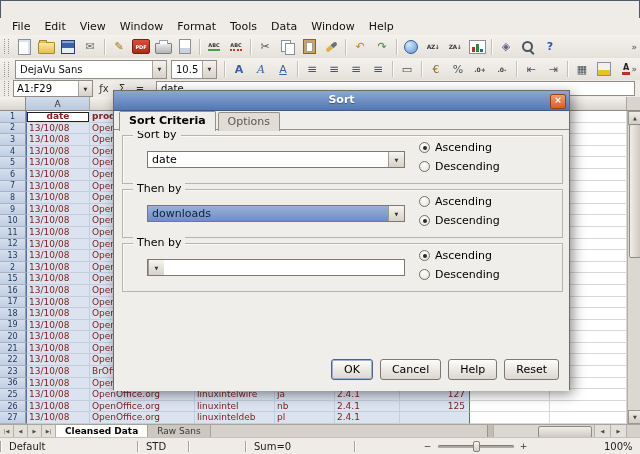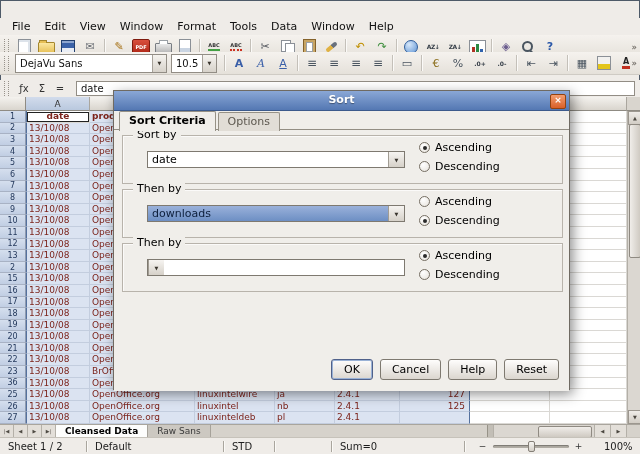--- a/index.html
+++ b/index.html
@@ -10,21 +10,21 @@
   .win-icon{position:absolute;left:4px;top:3px;width:12px;height:12px;background:#fff;border:1px solid #3d5170;box-shadow:inset 0 3px 0 #bcd3a8, inset 3px 0 0 #dce6f2}
   .title-text{position:absolute;left:0;right:0;top:0;height:18px;line-height:18px;text-align:center;color:#fff;font-weight:bold;font-size:11px;text-shadow:0 1px 1px rgba(0,0,0,.45)}
   .winbtns{position:absolute;right:3px;top:2px}
   .winbtn{display:inline-block;width:16px;height:13px;margin-left:2px;background:linear-gradient(#bfcde6,#8aa4ce);border:1px solid #33507e;border-radius:2px;color:#14223c;font-size:7px;line-height:12px;text-align:center}
   
   .menubar{position:absolute;top:18px;left:0;right:0;height:17px;display:flex;align-items:center;padding-left:5px;background:#efece8;border-bottom:1px solid #dbd7d1}
   .menu-item{padding:1px 7px;color:#111}
   
   .toolbar{position:absolute;left:0;right:0;display:flex;align-items:center;background:linear-gradient(#f5f2ee,#e5e1da);border-bottom:1px solid #cfcbc4}
   .toolbar.std{top:35px;height:23px}
-  .toolbar.fmt{top:52px;height:22px}
+  .toolbar.fmt{top:58px;height:22px}
   .thandle{width:3px;height:15px;margin:0 4px;border-left:1px dotted #97928a;border-right:1px dotted #97928a;flex:none}
   .ticons{display:inline-flex;align-items:center}
   .tsep{width:1px;height:16px;background:#c4c0b9;box-shadow:1px 0 0 #fbfaf8;margin:0 3px;flex:none}
   .tchevron{position:absolute;right:3px;font-size:9px;color:#55514a}
   .ic{width:22px;height:20px;display:inline-flex;align-items:center;justify-content:center;flex:none}
   .g{font-size:11px;line-height:1}
   .g-b{font-weight:bold}
   .g-bold{font-weight:bold;color:#3a5fa8}
   .g-italic{font-style:italic;color:#3a5fa8;font-family:"DejaVu Serif",serif}
   .g-underline{text-decoration:underline;color:#3a5fa8}
@@ -128,21 +128,21 @@
   .tabfill{flex:1}
   .hsplit{width:5px;background:#c2beb6;border-left:1px solid #979388}
   .hscroll{display:inline-flex;align-items:stretch}
   .htrack{width:100px;background:#dbd7d1;position:relative;border-left:1px solid #b4b0a8}
   .hthumb{position:absolute;left:44px;top:1px;width:52px;height:10px;background:linear-gradient(#f0ede9,#cfcac2);border:1px solid #8f8a82;border-radius:2px}
   .hscroll .sbtn{width:15px;border:none;border-left:1px solid #b4b0a8;background:#e3dfd9;font-size:5px}
   .corner-br{width:13px;background:#d6d2cb;border-left:1px solid #b4b0a8}
   
   .statusbar{position:absolute;top:437px;left:0;right:0;height:17px;background:#efece8;border-top:1px solid #c6c2ba;display:flex;align-items:center;box-sizing:border-box}
   .sseg{font-size:10px;color:#1c1c1c;padding:0 8px;display:inline-flex;align-items:center;height:100%;box-sizing:border-box;white-space:nowrap;overflow:hidden}
-  .w86{width:86px}.w136{width:136px}.w50{width:50px}.w56{width:56px}.w132{width:132px}.w44{width:44px}
+  .w86{width:86px}.w136{width:136px}.w50{width:50px}.w56{width:56px}.w132{width:108px}.w44{width:44px}
   .sdiv{width:1px;height:11px;background:#a9a59d;box-shadow:1px 0 0 #fbfaf7;flex:none}
   .zoomctl{flex:1;display:flex;align-items:center;justify-content:center;gap:5px}
   .zminus,.zplus{font-size:9px;color:#333;width:10px;text-align:center}
   .ztrack{width:76px;height:3px;background:#b0aca4;border-radius:2px;position:relative;box-shadow:inset 0 1px 1px rgba(0,0,0,.3)}
   .zthumb{position:absolute;left:35px;top:-4px;width:7px;height:11px;background:linear-gradient(#f6f5f2,#d4cfc7);border:1px solid #847f77;border-radius:2px;box-sizing:border-box}
 </style>
 </head>
 <body>
 
 <div id="app">
@@ -309,20 +309,24 @@
         </span>
         <span class="ic">
           <span class="k k-fontcolor">A</span>
         </span>
       </span>
     <span class="tchevron">»</span>
   </div>
 
   <div class="formulabar">
     <span class="thandle"></span>
+    <span class="namebox">
+      <span class="combo-val">A1:F29</span>
+      <span class="combo-arrow">▼</span>
+    </span>
     <span class="fbbtns" id="fbbtns">
         <span class="fbbtn">ƒx</span>
         <span class="fbbtn">Σ</span>
         <span class="fbbtn">=</span>
       </span>
     <span class="inputline">date</span>
   </div>
 
   <div class="colheaders-wrap">
     <span class="selectall"></span>
@@ -727,21 +731,20 @@
       <span class="htrack">
           <span class="hthumb"></span>
         </span>
       <span class="sbtn">◀</span>
       <span class="sbtn">▶</span>
     </span>
     <span class="corner-br"></span>
   </div>
 
   <div class="statusbar">
-    <span class="sseg w86">Sheet 1 / 2</span>
     <span class="sdiv"></span>
     <span class="sseg w136">Default</span>
     <span class="sdiv"></span>
     <span class="sseg w50">STD</span>
     <span class="sdiv"></span>
     <span class="sseg w56"></span>
     <span class="sdiv"></span>
     <span class="sseg w132">Sum=0</span>
     <span class="sdiv"></span>
     <span class="zoomctl">

